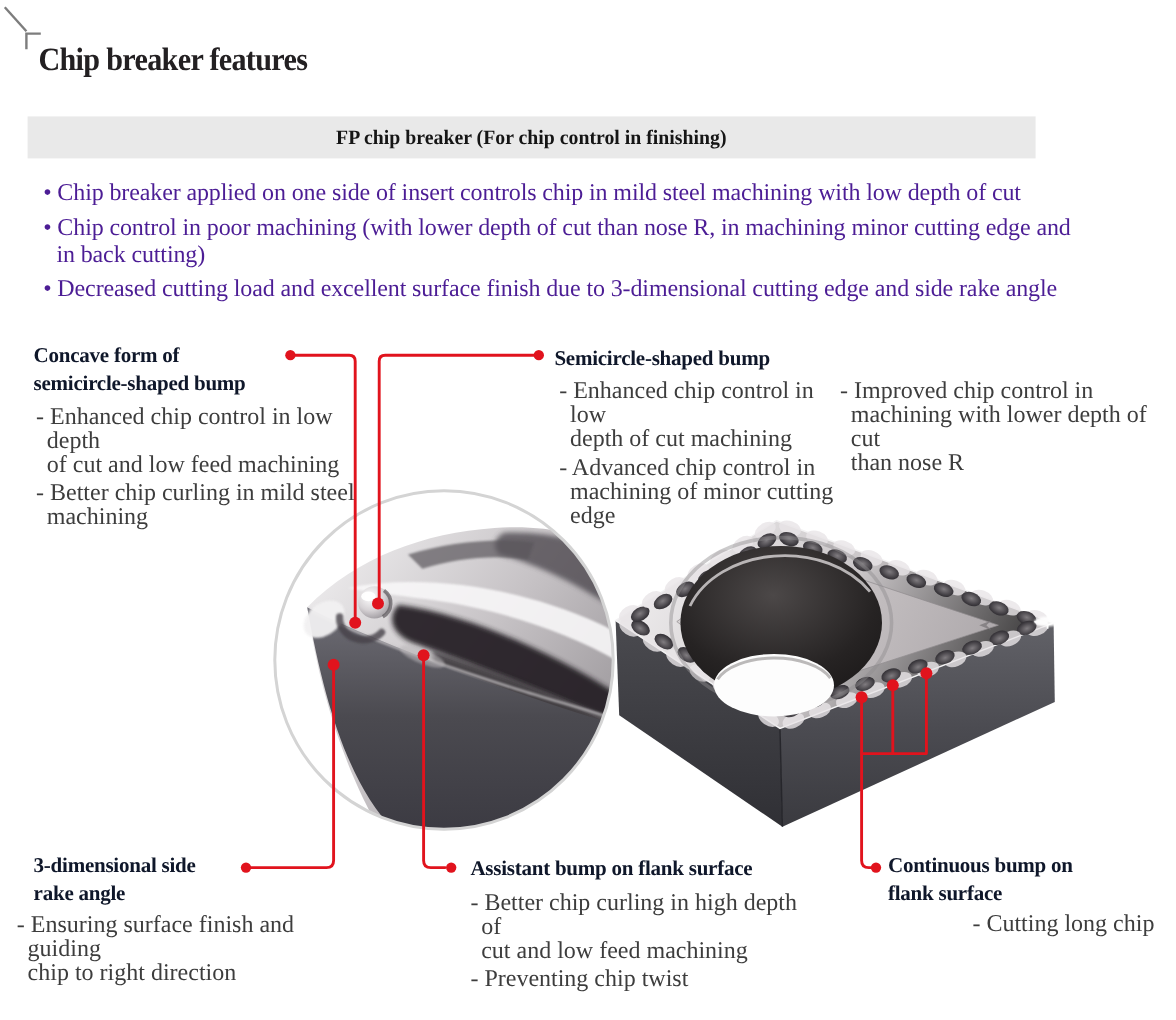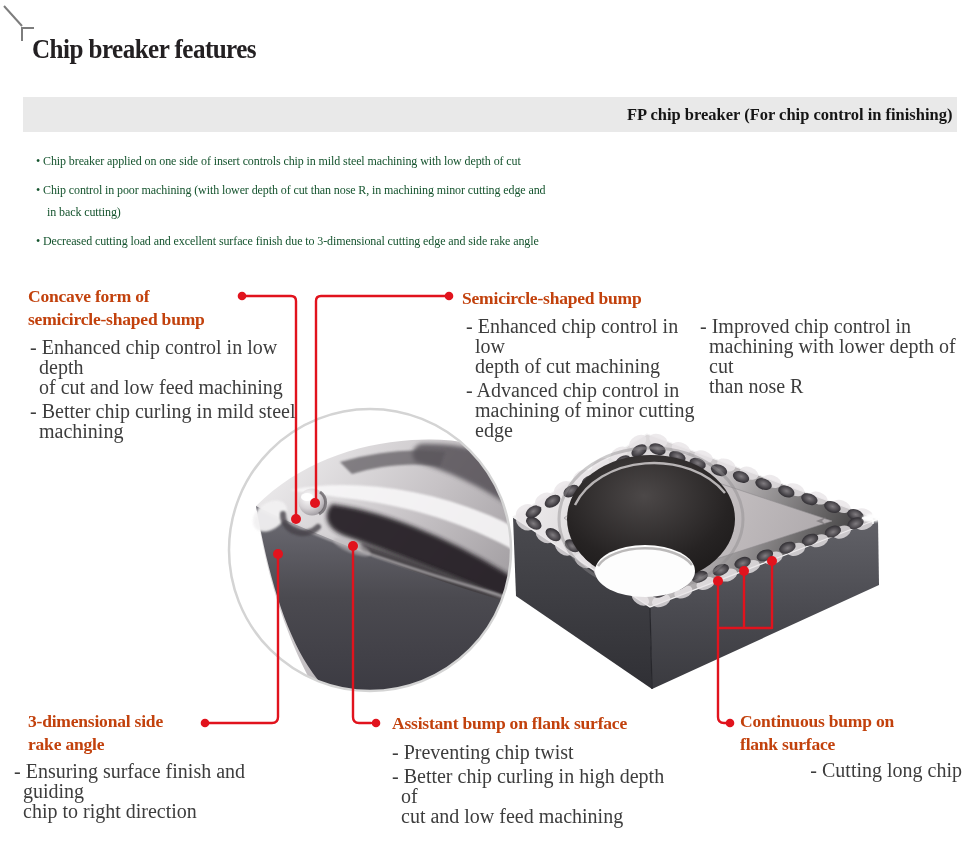--- a/index.html
+++ b/index.html
@@ -3,27 +3,27 @@
 <meta charset="utf-8">
 <style>
   html,body{margin:0;padding:0;background:#ffffff;}
   body{width:980px;height:850px;position:relative;overflow:hidden;
        font-family:"Liberation Sans","DejaVu Sans",sans-serif;}
   #stage{position:absolute;inset:0;width:980px;height:850px;font-family:Liberation Serif, serif;}
   #fig{position:absolute;left:0;top:0;z-index:1;}
   .txt{position:absolute;z-index:2;}
   #title{left:32px;top:34px;font-size:27px;font-weight:bold;color:#232022;
          letter-spacing:-0.6px;transform:scaleX(.93);transform-origin:left top;white-space:nowrap;}
-  #banner{left:23px;top:97px;width:934px;height:35px;background:#e9e9e9;
-          display:flex;align-items:center;justify-content:flex-end;}
+  #banner{left:23px;top:97px;width:840px;height:35px;background:#e9e9e9;
+          display:flex;align-items:center;justify-content:center;}
   #banner span{font-weight:bold;font-size:17px;color:#151515;transform:scaleX(.97);white-space:nowrap;}
-  #bullets{left:36px;top:150px;font-size:12px;line-height:22px;color:#14532d;letter-spacing:-0.1px;}
+  #bullets{left:36px;top:150px;font-size:20px;line-height:22px;color:#4c1d95;letter-spacing:-0.1px;}
   .b{white-space:pre-line;padding-left:11px;text-indent:-11px;margin-bottom:7px;}
   .h{position:absolute;z-index:2;font-weight:bold;font-size:17.5px;line-height:23px;
-     color:#c2410c;white-space:pre-line;letter-spacing:-0.2px;}
+     color:#0f172a;white-space:pre-line;letter-spacing:-0.2px;}
   .sub{position:absolute;z-index:2;font-size:20px;line-height:20px;color:#3d3d3d;}
   .it{white-space:pre-line;padding-left:9px;text-indent:-9px;margin-bottom:4px;}
 </style>
 </head>
 <body>
 
 <div id="stage">
 
   <svg id="fig" width="980" height="850" viewBox="0 0 980 850">
     <defs>
@@ -279,23 +279,23 @@
 
   <div class="h" style="left:28px;top:710px;">3-dimensional side
 rake angle</div>
   <div class="sub" style="left:14px;top:761px;width:280px;">
     <div class="it">- Ensuring surface finish and guiding
 chip to right direction</div>
   </div>
 
   <div class="h" style="left:392px;top:712px;">Assistant bump on flank surface</div>
   <div class="sub" style="left:392px;top:742px;width:280px;">
-    <div class="it">- Preventing chip twist</div>
     <div class="it">- Better chip curling in high depth of
 cut and low feed machining</div>
+    <div class="it">- Preventing chip twist</div>
   </div>
 
   <div class="h" style="left:740px;top:710px;">Continuous bump on
 flank surface</div>
   <div class="sub" style="left:742px;top:760px;width:220px;text-align:right;">
     <div class="it">- Cutting long chip</div>
   </div>
 
 </div>
 

